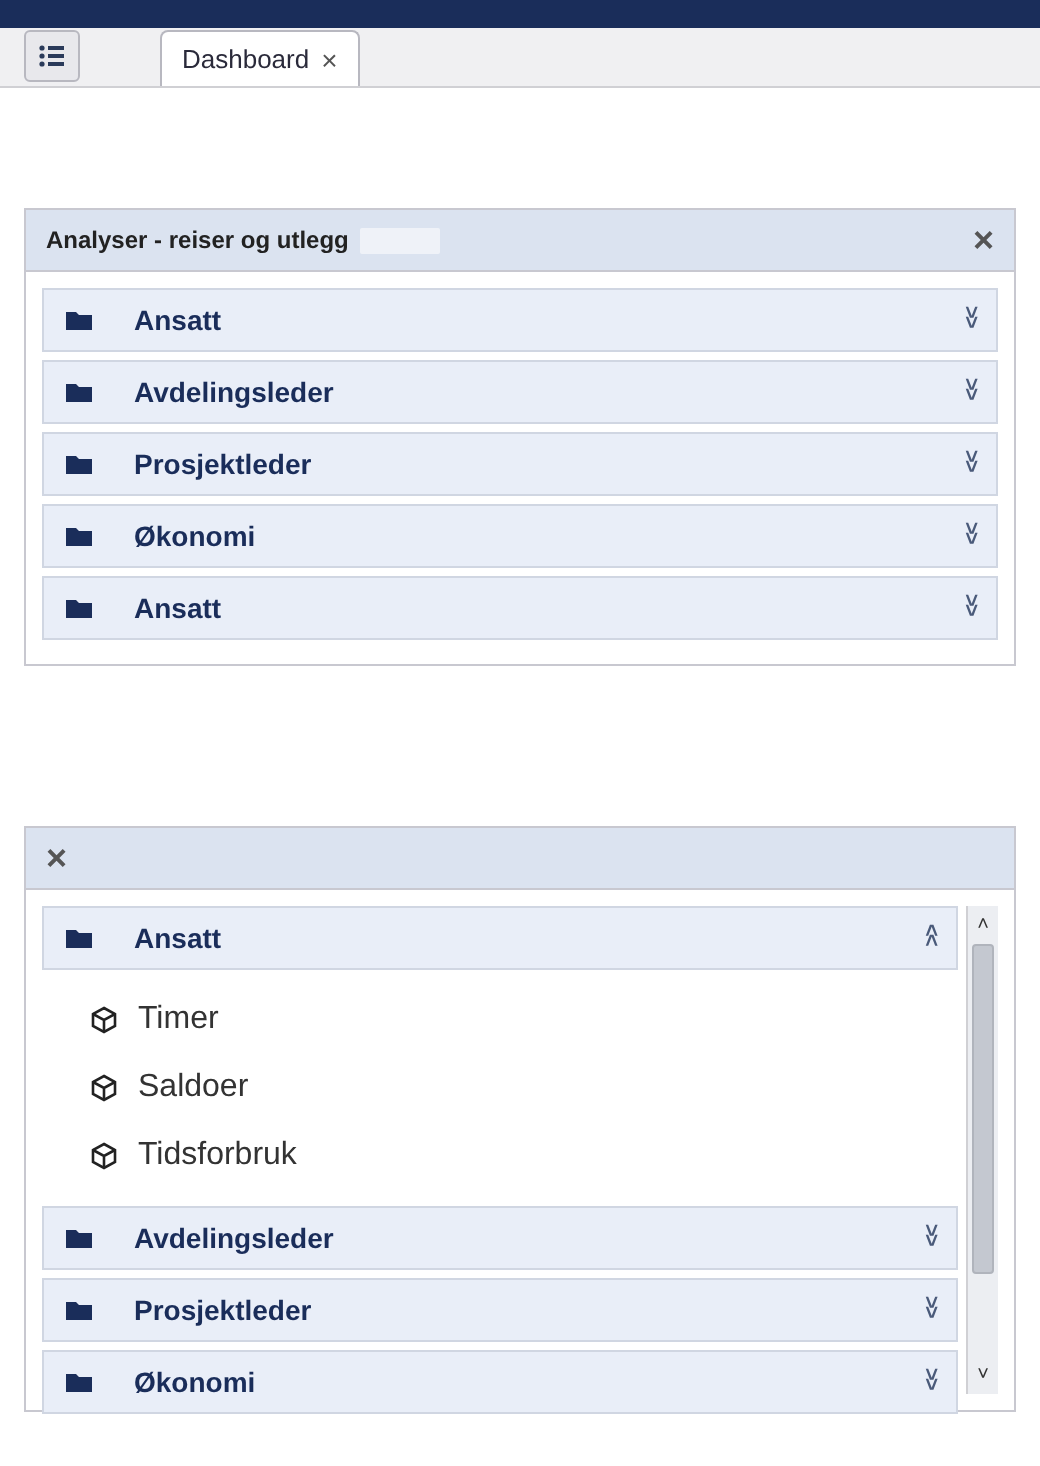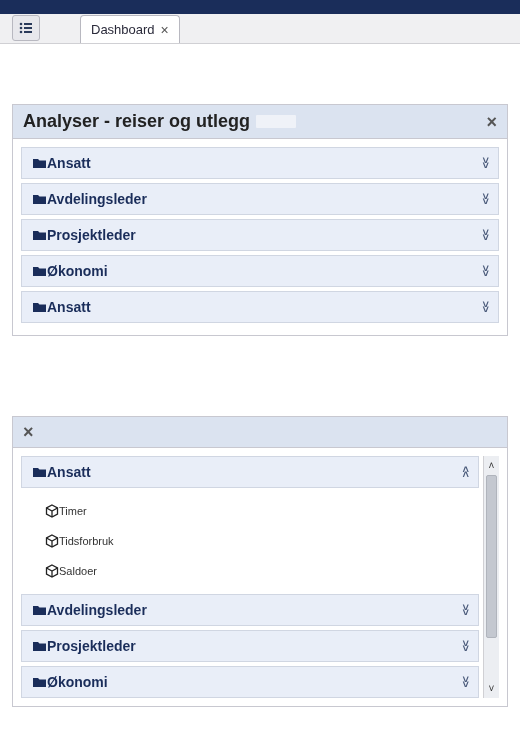--- a/index.html
+++ b/index.html
@@ -67,21 +67,21 @@
   }
   .panel-header {
     background: #dbe3f0;
     border-bottom: 1px solid #c8c8d0;
     padding: 6px 10px;
     display: flex;
     align-items: center;
     justify-content: space-between;
   }
   .panel-title {
-    font-size: 18px;
+    font-size: 12px;
     font-weight: 700;
     color: #222;
   }
   .panel-title-wrap {
     display: flex;
     align-items: center;
     gap: 6px;
   }
   .title-ghost {
     width: 40px;
@@ -141,21 +141,21 @@
     display: flex;
     align-items: center;
     justify-content: space-between;
     padding: 7px 10px;
     margin-bottom: 4px;
     cursor: pointer;
   }
   .group-left {
     display: flex;
     align-items: center;
-    gap: 0;
+    gap: 20px;
   }
   .group-label {
     font-size: 14px;
     font-weight: 700;
     color: #1a2d5a;
   }
   .chev {
     font-size: 11px;
     color: #4a5a7a;
     font-weight: bold;
@@ -163,22 +163,23 @@
     line-height: 0.5;
     display: flex;
     flex-direction: column;
   }
   .sub-list {
     padding: 4px 0 8px 0;
   }
   .sub-item {
     display: flex;
     align-items: center;
+    gap: 10px;
     padding: 8px 10px 8px 24px;
-    font-size: 11px;
+    font-size: 16px;
     color: #333;
     cursor: pointer;
   }
   .folder-icon { width: 15px; height: 12px; }
   .cube-icon { width: 14px; height: 14px; }
   .list-icon { width: 14px; height: 14px; }
 </style>
 </head>
 <body>
 
@@ -305,27 +306,27 @@
           <div class="sub-item">
             <svg class="cube-icon" viewBox="0 0 14 14">
                 <use href="#cube-svg"></use>
               </svg>
             <span>Timer</span>
           </div>
           <div class="sub-item">
             <svg class="cube-icon" viewBox="0 0 14 14">
                 <use href="#cube-svg"></use>
               </svg>
-            <span>Tidsforbruk</span>
+            <span>Saldoer</span>
           </div>
           <div class="sub-item">
             <svg class="cube-icon" viewBox="0 0 14 14">
                 <use href="#cube-svg"></use>
               </svg>
-            <span>Saldoer</span>
+            <span>Tidsforbruk</span>
           </div>
         </div>
 
         <div class="group">
           <div class="group-left">
             <svg class="folder-icon" viewBox="0 0 15 12">
                 <use href="#folder-svg"></use>
               </svg>
             <span class="group-label">Avdelingsleder</span>
           </div>

